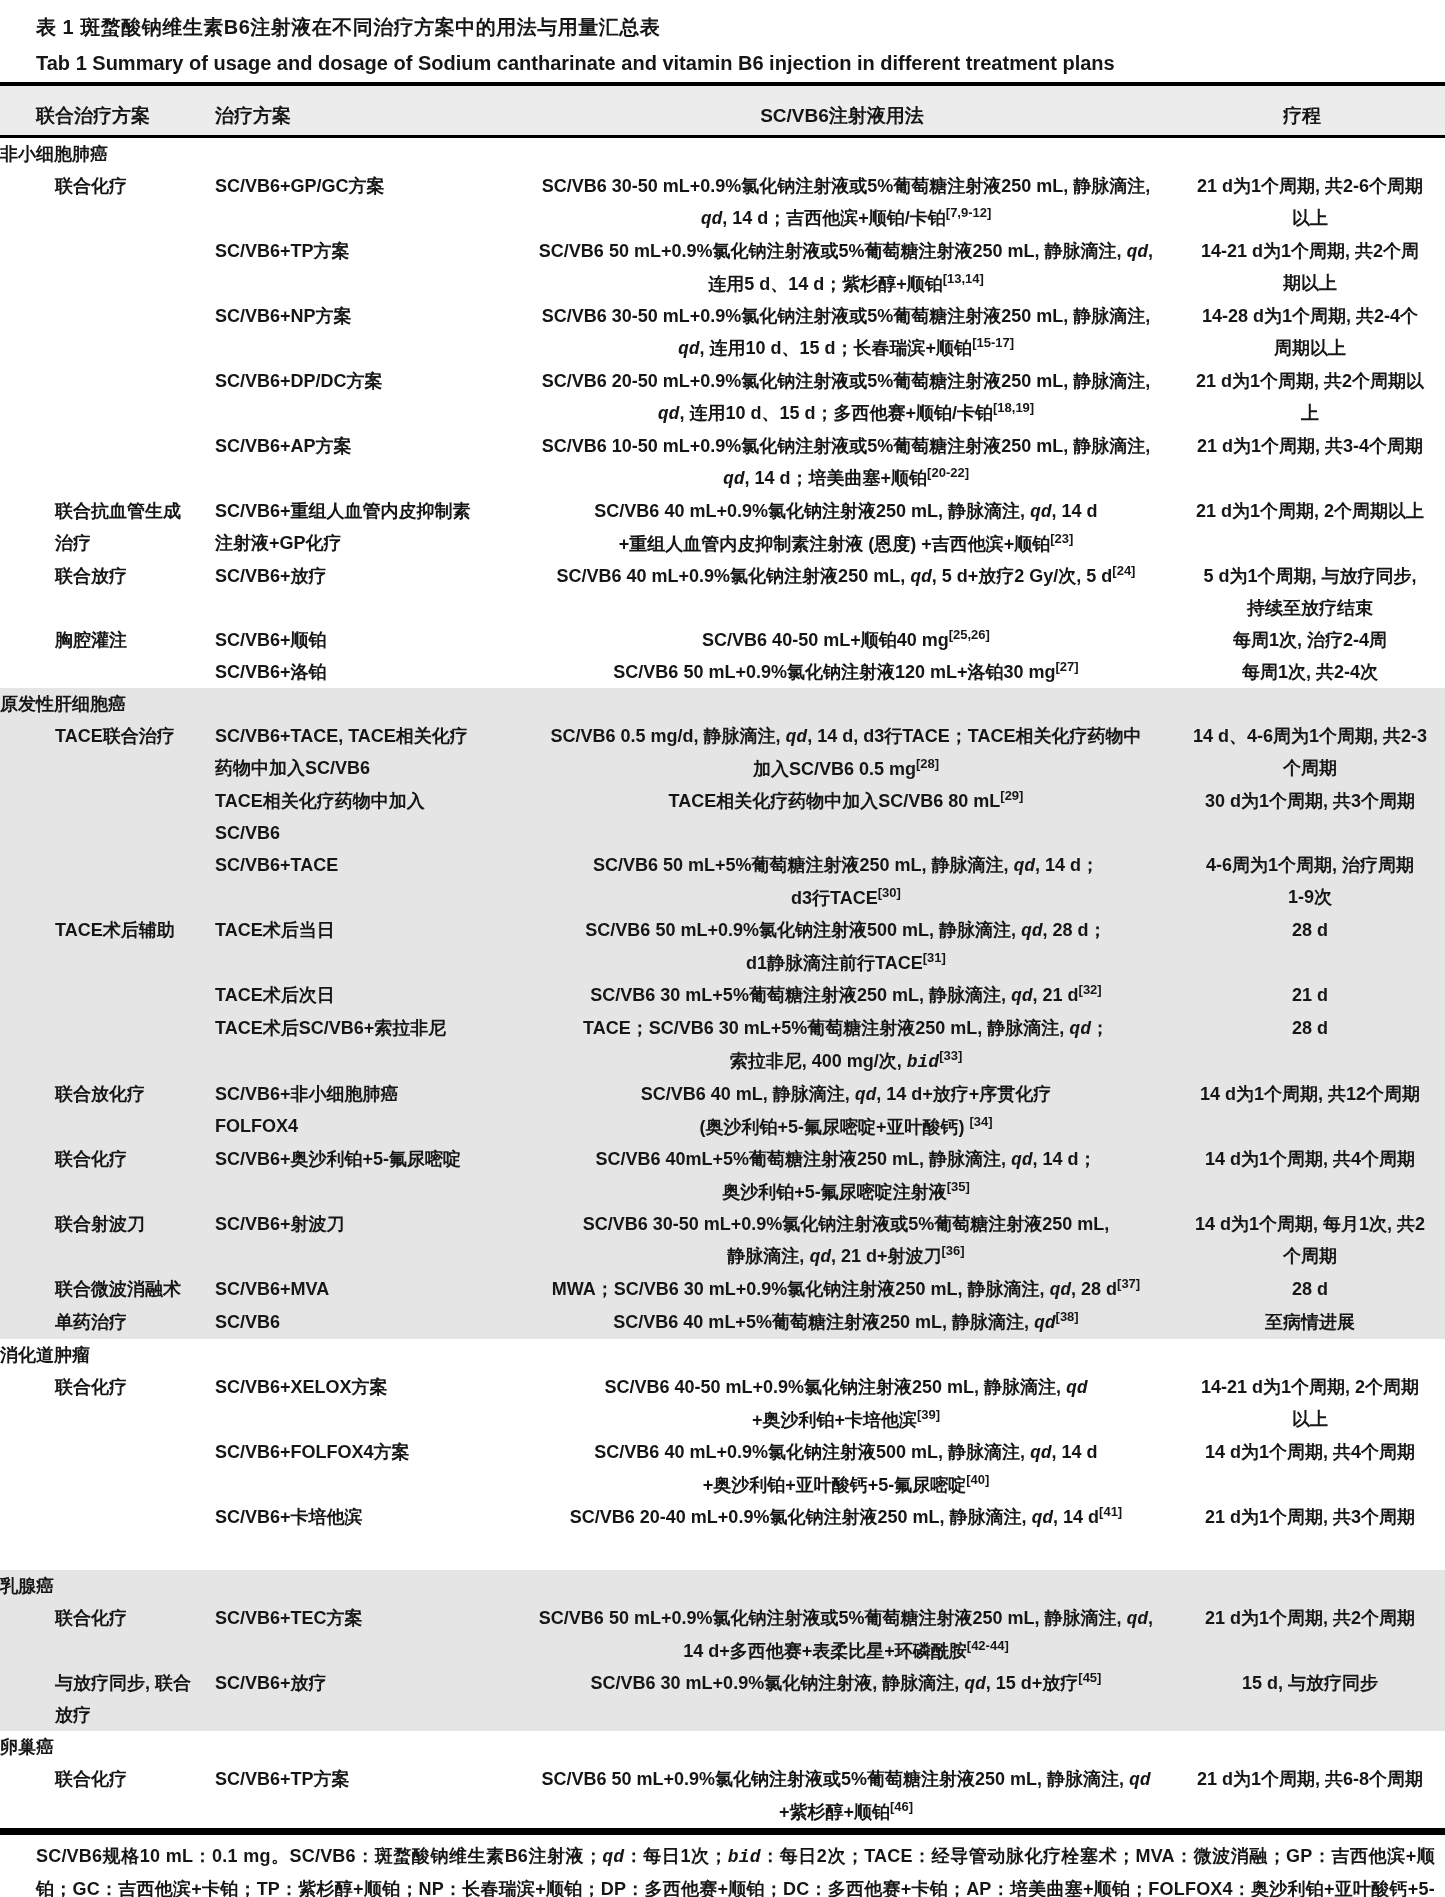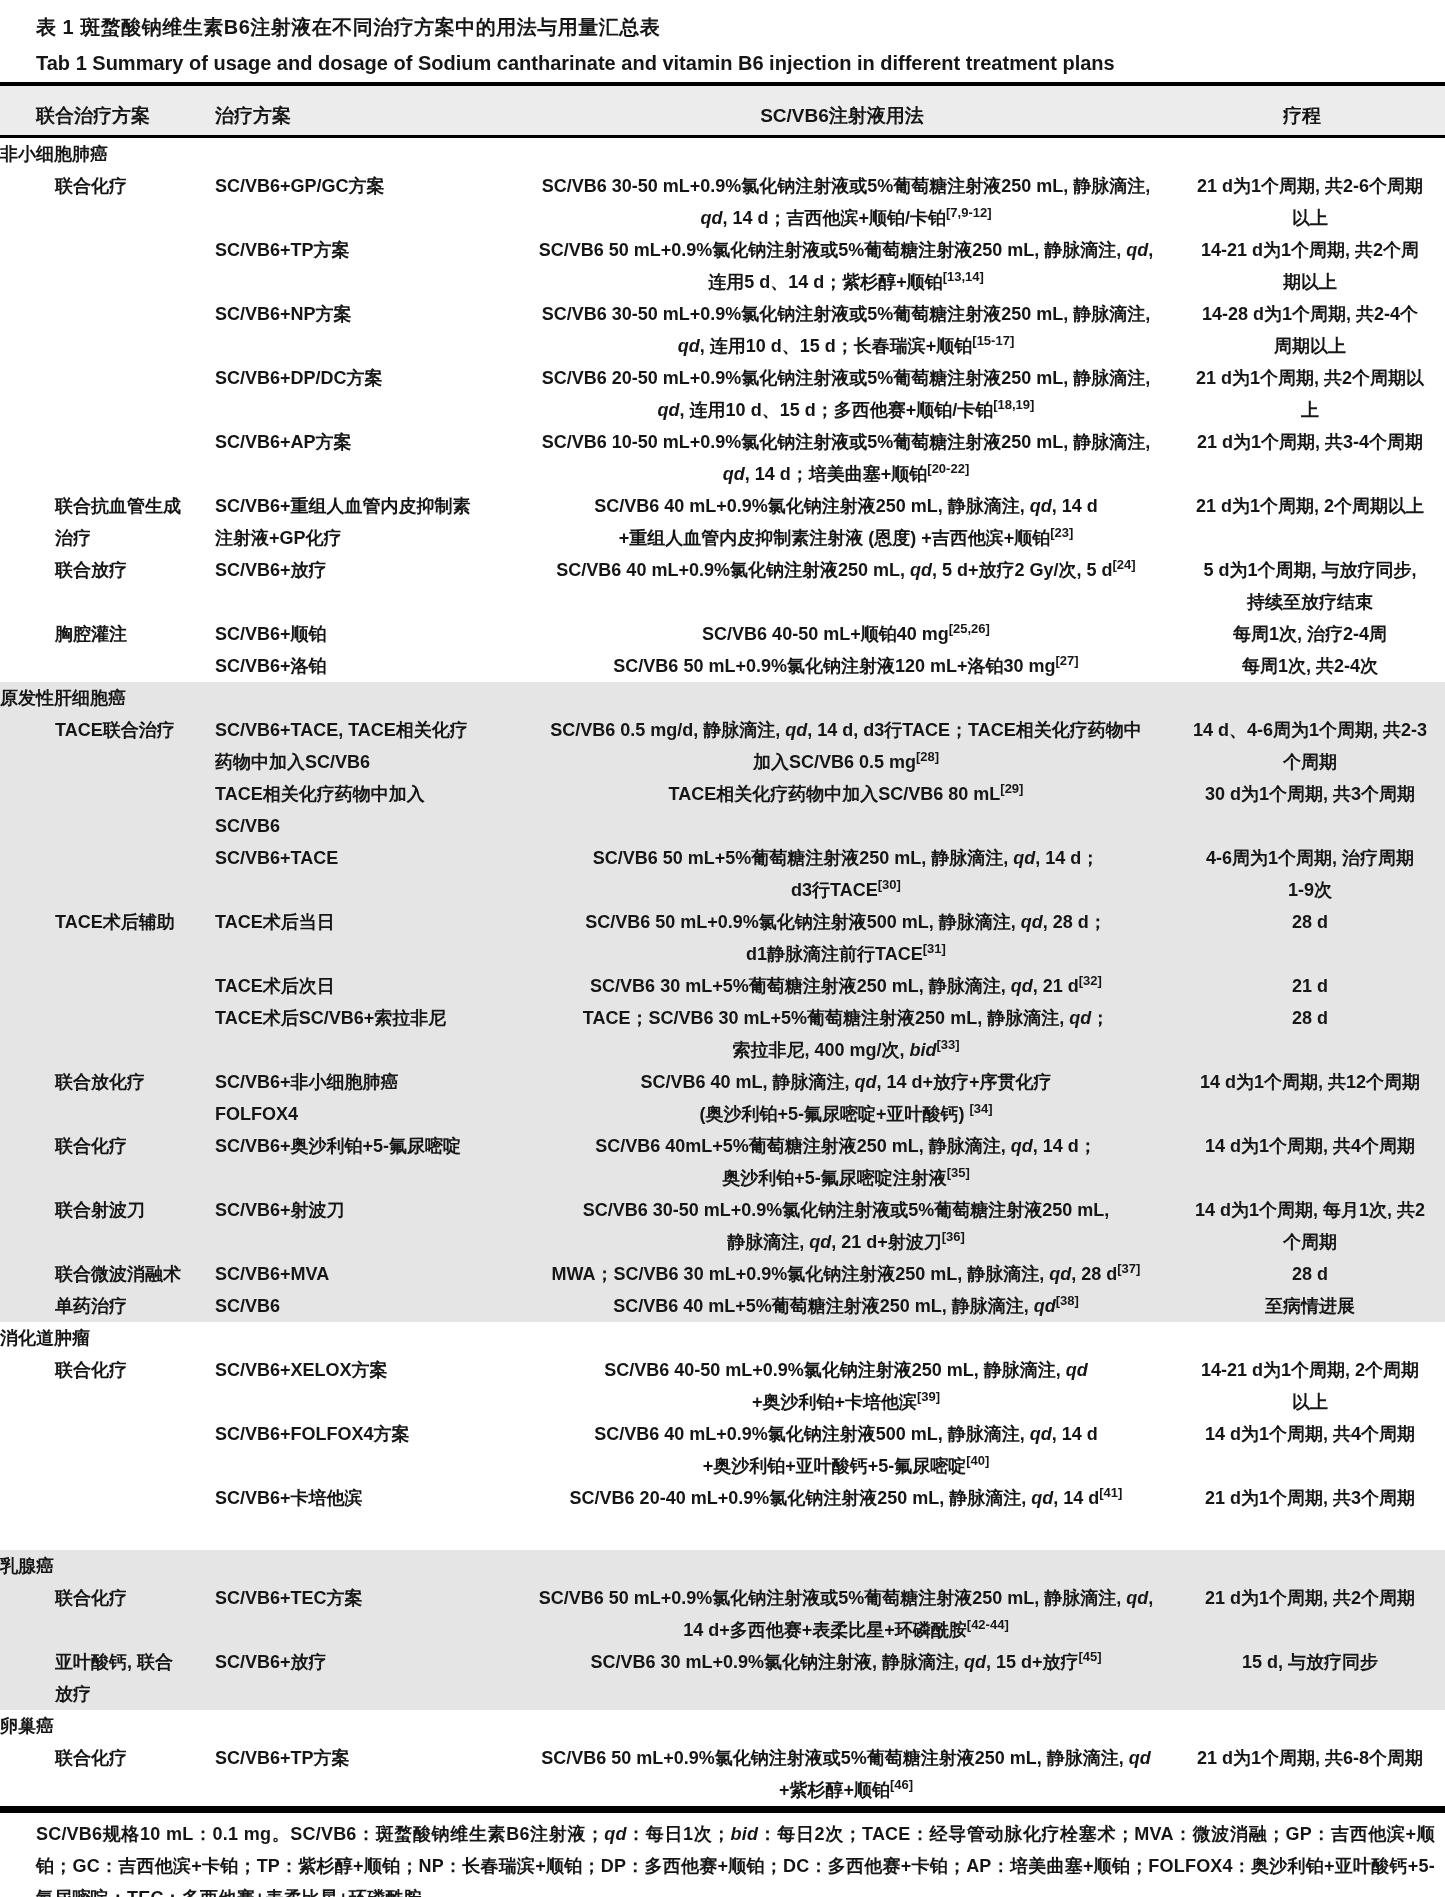--- a/index.html
+++ b/index.html
@@ -41,21 +41,21 @@
     display: grid;
     grid-template-columns: 160px 302px 1fr 270px;
     padding-left: 55px;
     align-items: start;
   }
   .cell .line { line-height: 32px; white-space: nowrap; }
   .cell.c3 .line, .cell.c4 .line { text-align: center; }
   .spacer { height: 36px; }
 
   sup { font-size: 13px; vertical-align: super; line-height: 0; }
-  i { font-style: italic; }
+  i { font-style: italic; font-family: Liberation Mono, monospace; }
 
   .footnote {
     border-top: 7px solid #000;
     padding: 5px 10px 0 36px;
     font-size: 18px;
     line-height: 32px;
     text-align: justify;
     letter-spacing: 0.2px;
   }
 </style>
@@ -428,21 +428,21 @@
           <div class="cell c3">
             <div class="line">SC/VB6 50 mL+0.9%氯化钠注射液或5%葡萄糖注射液250 mL, 静脉滴注, <i>qd</i>,</div>
             <div class="line">14 d+多西他赛+表柔比星+环磷酰胺<sup>[42-44]</sup></div>
           </div>
           <div class="cell c4">
             <div class="line">21 d为1个周期, 共2个周期</div>
           </div>
         </div>
         <div class="row">
           <div class="cell c1">
-            <div class="line">亚叶酸钙, 联合</div>
+            <div class="line">与放疗同步, 联合</div>
             <div class="line">放疗</div>
           </div>
           <div class="cell c2">
             <div class="line">SC/VB6+放疗</div>
           </div>
           <div class="cell c3">
             <div class="line">SC/VB6 30 mL+0.9%氯化钠注射液, 静脉滴注, <i>qd</i>, 15 d+放疗<sup>[45]</sup></div>
           </div>
           <div class="cell c4">
             <div class="line">15 d, 与放疗同步</div>

